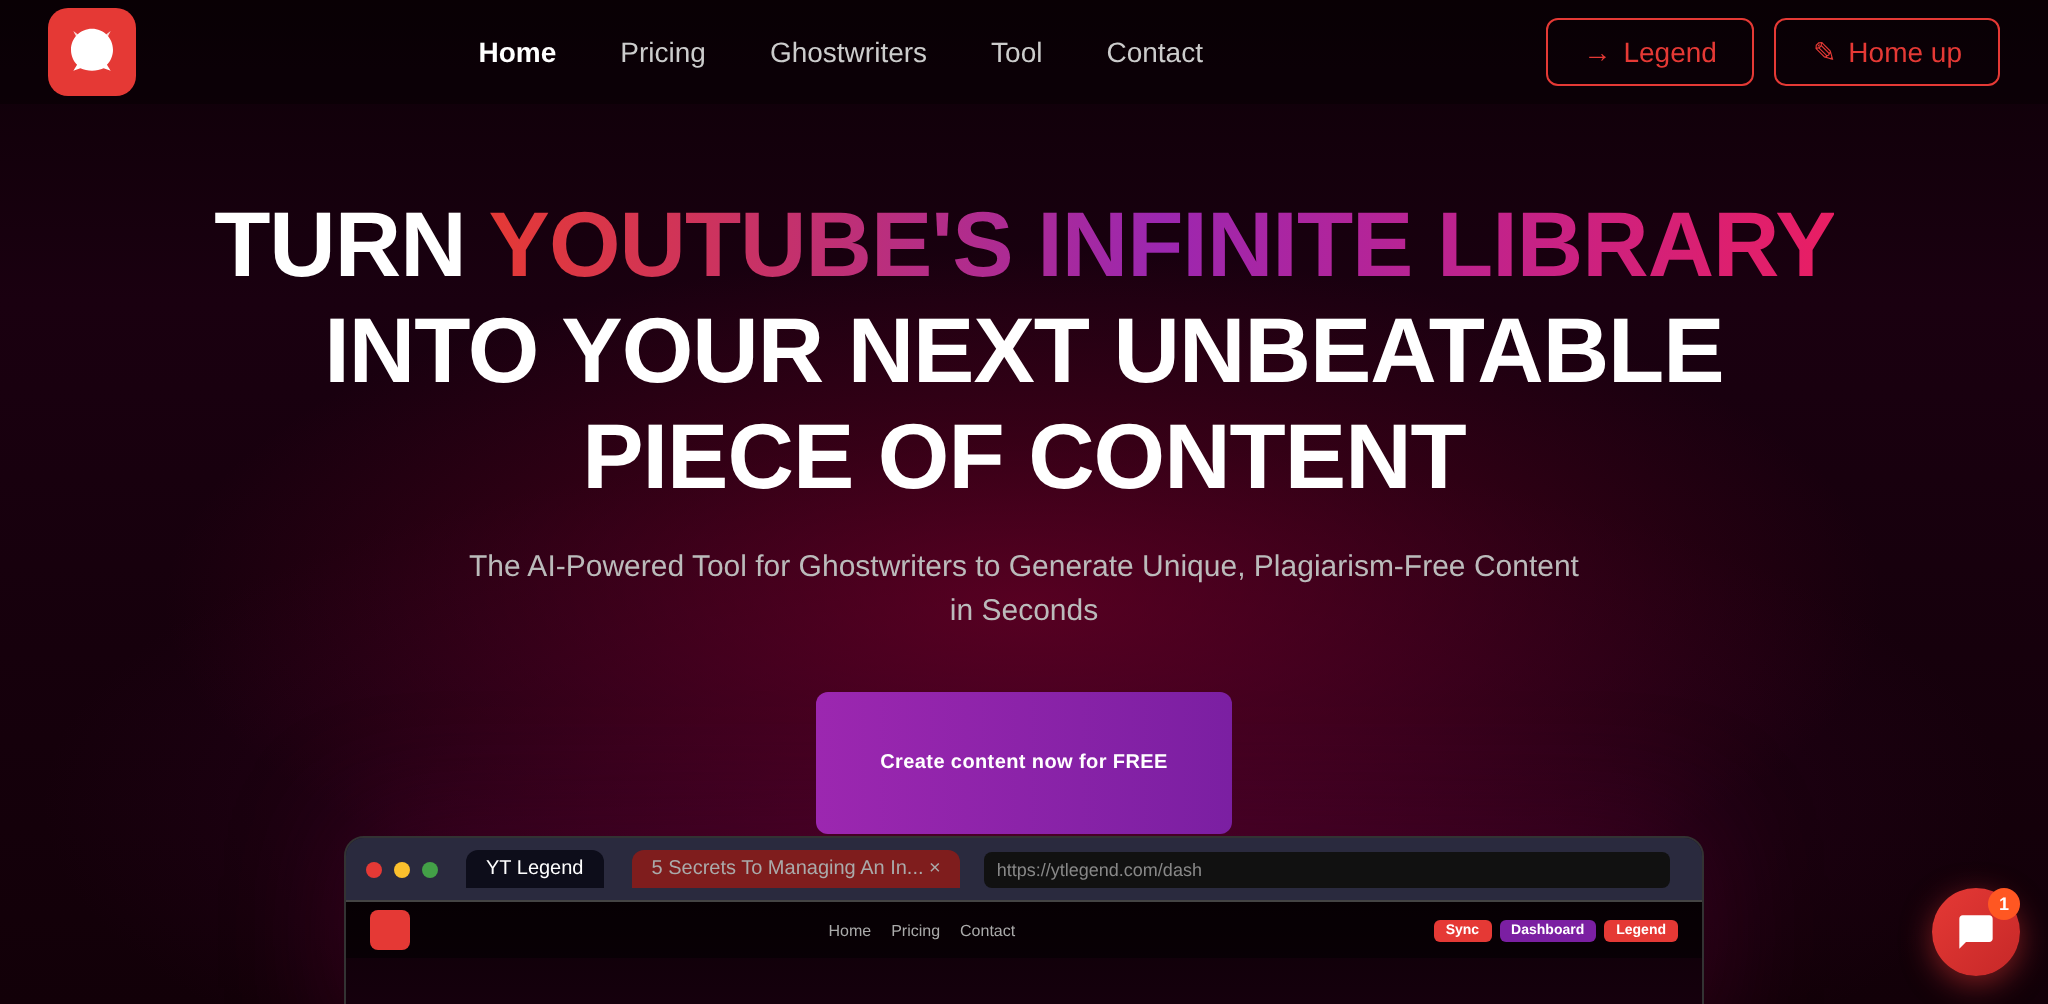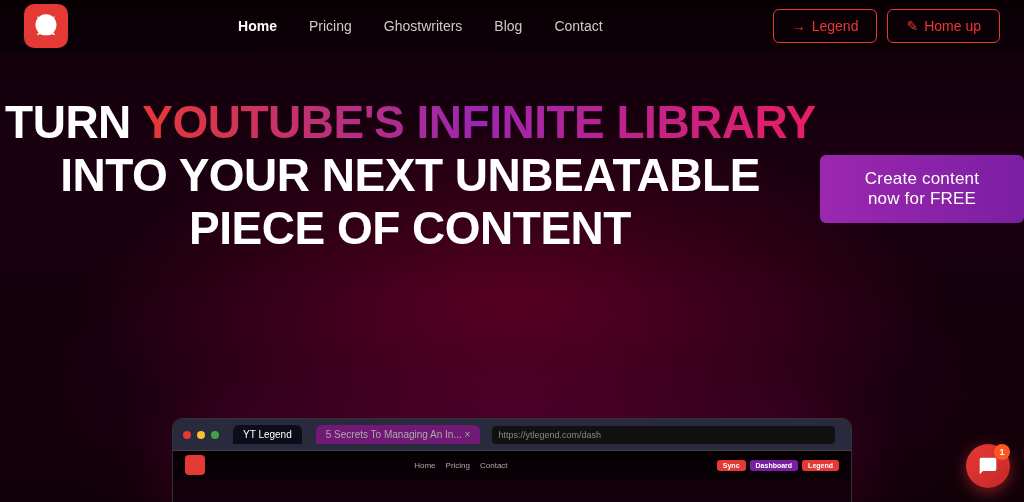--- a/index.html
+++ b/index.html
@@ -106,21 +106,21 @@
       font-size: 14px;
       font-weight: 500;
       cursor: pointer;
     }
 
     
     .hero {
       position: relative;
       z-index: 5;
       display: flex;
-      flex-direction: row;
+      flex-direction: column;
       align-items: center;
       text-align: center;
       padding-top: 44px;
     }
 
     .hero-title {
       font-size: 46px;
       font-weight: 900;
       line-height: 1.15;
       color: white;
@@ -140,27 +140,27 @@
       margin-top: 18px;
       font-size: 15px;
       color: #bbb;
       font-weight: 400;
       max-width: 560px;
       line-height: 1.5;
     }
 
     .btn-cta {
       margin-top: 28px;
-      padding: 14px 32px;
+      padding: 30px 32px;
       background: linear-gradient(90deg, #9c27b0, #7b1fa2);
       color: white;
       border: none;
       border-radius: 6px;
-      font-size: 17px;
-      font-weight: 400;
+      font-size: 10px;
+      font-weight: 700;
       cursor: pointer;
       letter-spacing: 0.2px;
     }
 
     
     .browser-mockup {
       position: absolute;
       bottom: -30px;
       left: 50%;
       transform: translateX(-50%);
@@ -186,21 +186,21 @@
       width: 8px;
       height: 8px;
       border-radius: 50%;
     }
 
     .browser-dot.red { background: #e53935; }
     .browser-dot.yellow { background: #fbc02d; }
     .browser-dot.green { background: #43a047; }
 
     .browser-tab {
-      background: #701a75;
+      background: #7f1d1d;
       color: #aaa;
       font-size: 10px;
       padding: 4px 10px;
       border-radius: 6px 6px 0 0;
       margin-left: 8px;
     }
 
     .browser-tab.active {
       background: #0d0d1a;
       color: white;
@@ -316,40 +316,41 @@
 
       <path d="M6 7 L4 3 L8 6z" fill="white" opacity="0.8"></path>
       <path d="M18 7 L20 3 L16 6z" fill="white" opacity="0.8"></path>
     </svg>
   </div>
 
   <div class="navbar-links">
     <a href="#" class="active">Home</a>
     <a href="#">Pricing</a>
     <a href="#">Ghostwriters</a>
-    <a href="#">Blog</a>
+    <a href="#">Tool</a>
     <a href="#">Contact</a>
   </div>
 
   <div class="navbar-actions">
     <button class="btn-login">
       <span>→</span>
       <span>Legend</span>
     </button>
     <button class="btn-signup">
       <span>✎</span>
       <span>Home up</span>
     </button>
   </div>
 </nav>
 
 <section class="hero">
   <h1 class="hero-title">
     <span>TURN </span><span class="highlight">YOUTUBE'S INFINITE LIBRARY</span><span> INTO YOUR NEXT UNBEATABLE PIECE OF CONTENT</span>
   </h1>
+  <p class="hero-subtitle">The AI-Powered Tool for Ghostwriters to Generate Unique, Plagiarism-Free Content in Seconds</p>
   <button class="btn-cta">Create content now for FREE</button>
 </section>
 
 <div class="browser-mockup">
   <div class="browser-chrome">
     <div class="browser-dot red"></div>
     <div class="browser-dot yellow"></div>
     <div class="browser-dot green"></div>
     <div class="browser-tab active">YT Legend</div>
     <div class="browser-tab">5 Secrets To Managing An In... ×</div>

